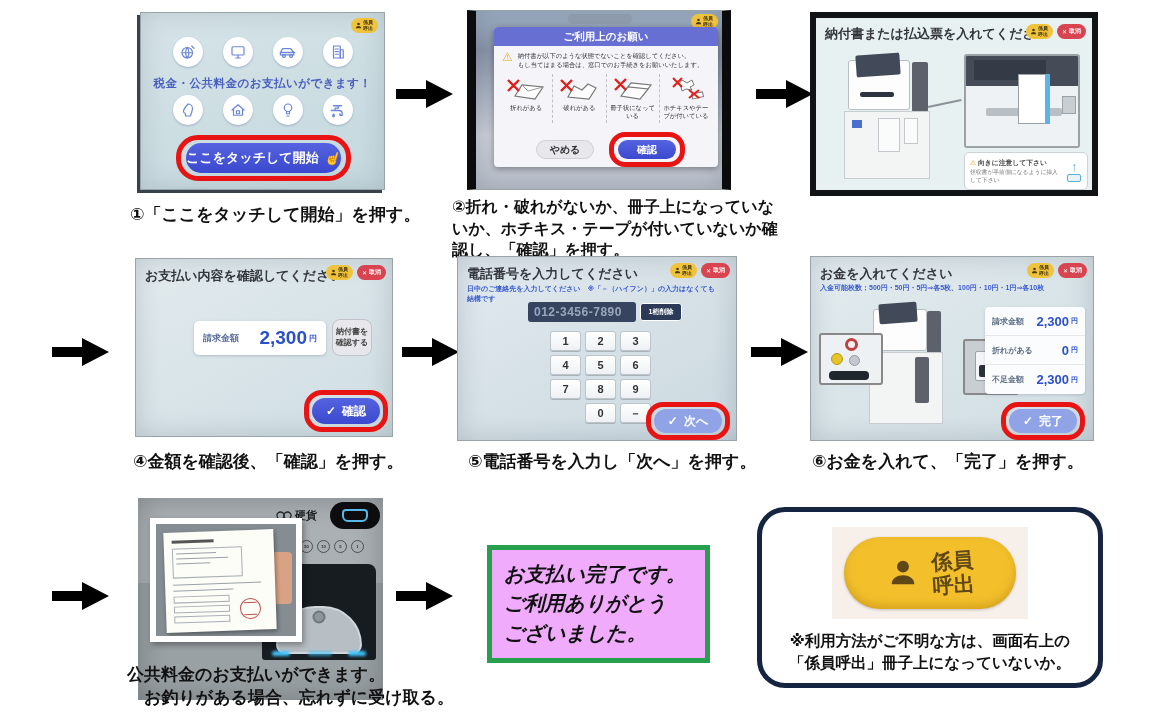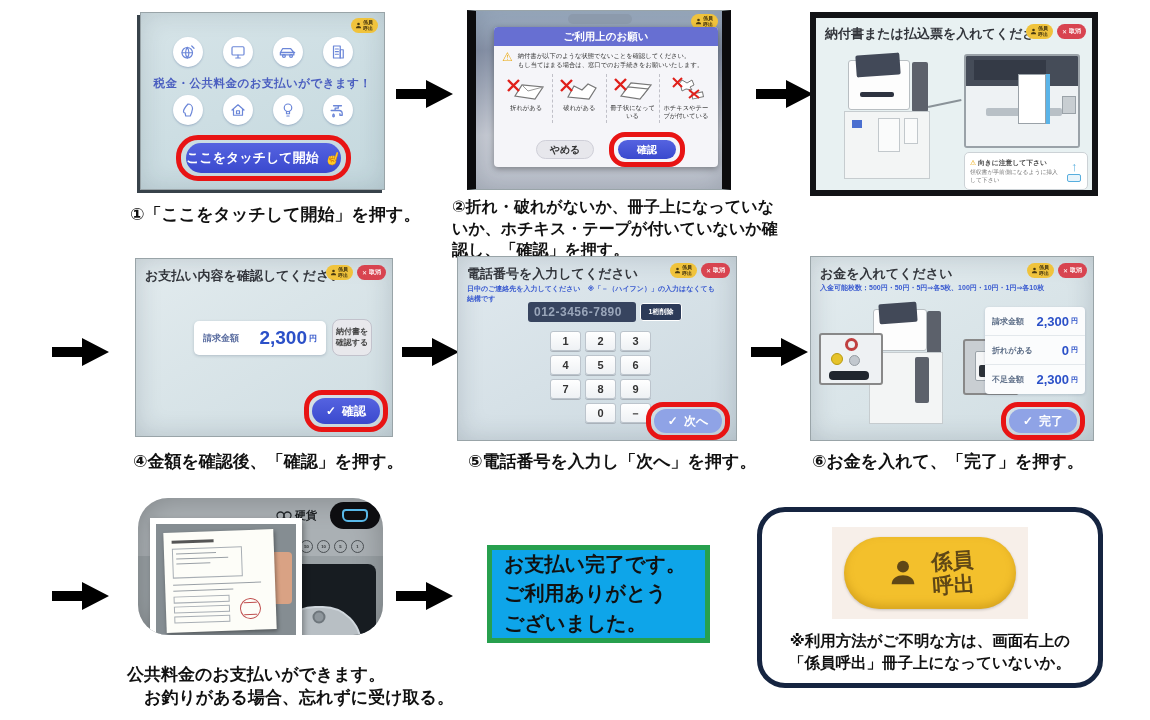--- a/index.html
+++ b/index.html
@@ -104,21 +104,21 @@
   .inset-photo { position:absolute; background:#fff; padding:6px; box-shadow:2px 3px 6px rgba(0,0,0,.35); }
   .inset-photo .ibg { position:relative; width:100%; height:100%; background:#858d92; overflow:hidden; }
   .receipt { position:absolute; left:9px; top:7px; width:110px; height:100px; background:#fdfdf8; transform:rotate(-2deg); box-shadow:1px 2px 4px rgba(0,0,0,.4); }
   .r-line { position:absolute; background:#9aa0a6; height:1px; }
   .r-box { position:absolute; border:1px solid #a8aeb4; }
   .stamp { position:absolute; width:21px; height:21px; border:1.5px solid #c05050; border-radius:50%; }
   .stamp::after { content:""; position:absolute; inset:3px; border-top:1px solid #c05050; border-bottom:1px solid #c05050; }
   .hand { position:absolute; background:#d9a284; border-radius:10px 4px 4px 10px; }
 
   
-  .green-box { position:absolute; border:5px solid #27a04e; background:#0ea5e9; padding:0 12px; }
+  .green-box { position:absolute; border:5px solid #27a04e; background:#f0abfc; padding:10px 12px;font-style:italic; }
   .green-box div { font-size:20px; font-weight:bold; color:#111; line-height:1.47; }
   .help-panel { position:absolute; border:5px solid #152440; border-radius:28px; background:#fff; }
   .help-photo { position:absolute; left:50%; transform:translateX(-50%); top:15px; width:196px; height:92px; background:#f7efe9; display:flex; align-items:center; justify-content:center; }
   .help-pill { width:172px; height:72px; border-radius:36px; background:#f3c02c; box-shadow:inset 0 -4px 8px rgba(160,110,0,.35), 0 1px 3px rgba(0,0,0,.2); display:flex; align-items:center; justify-content:center; gap:12px; }
   .help-pill .plabel { font-size:21px; font-weight:bold; color:#5f4716; line-height:1.15; transform:rotate(-4deg); }
   .help-note { position:absolute; left:0; right:0; top:118px; text-align:center; font-weight:bold; font-size:15.5px; color:#111; line-height:1.45; }
 </style>
 </head>
 <body>
 
@@ -479,21 +479,21 @@
   <div class="caption" style="left:133px; top:450px; width:330px; font-size:17px;">④金額を確認後、「確認」を押す。</div>
   <div class="caption" style="left:468px; top:450px; width:335px; font-size:17px;">⑤電話番号を入力し「次へ」を押す。</div>
   <div class="caption" style="left:812px; top:450px; width:340px; font-size:17px;">⑥お金を入れて、「完了」を押す。</div>
 
   <div class="arrow" style="left:52px; top:580px;">
     <svg width="58" height="32" viewBox="0 0 58 32">
         <polygon points="0,11 30,11 30,2 57,16 30,30 30,21 0,21" fill="#000"></polygon>
       </svg>
   </div>
 
-  <div class="shot s7" style="left:138px; top:498px; width:245px; height:137px;border-radius:30px;">
+  <div class="shot s7" style="left:138px; top:498px; width:245px; height:202px;">
     <div class="abs" style="left:138px; top:10px; display:flex; align-items:center; gap:3px;">
       <svg width="16" height="9" viewBox="0 0 16 9">
           <circle cx="4.5" cy="4.5" r="3.5" fill="none" stroke="#22262a" stroke-width="1.3"></circle>
           <circle cx="11.5" cy="4.5" r="3.5" fill="none" stroke="#22262a" stroke-width="1.3"></circle>
         </svg>
       <span style="font-size:11px; font-weight:bold; color:#1c1f22;">硬貨</span>
     </div>
     <div class="coin-slot-oval" style="left:192px; top:4px; width:50px; height:27px;">
         <div class="inner"></div>
       </div>

